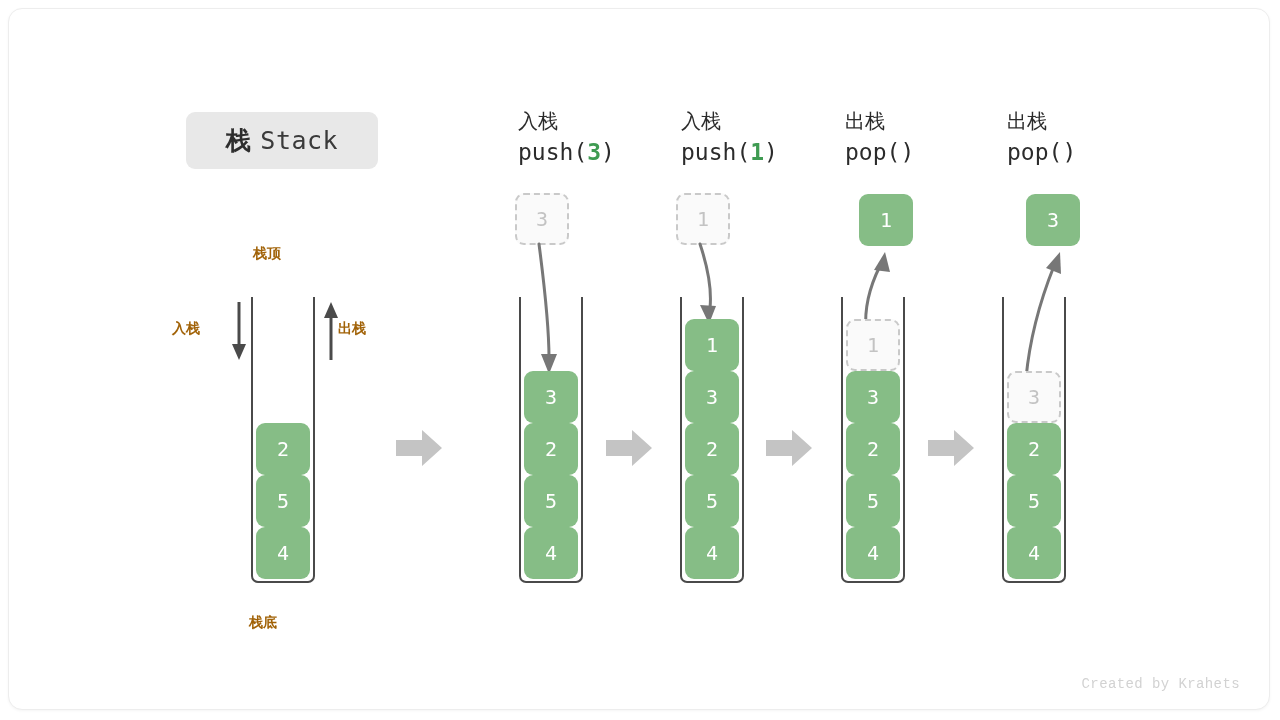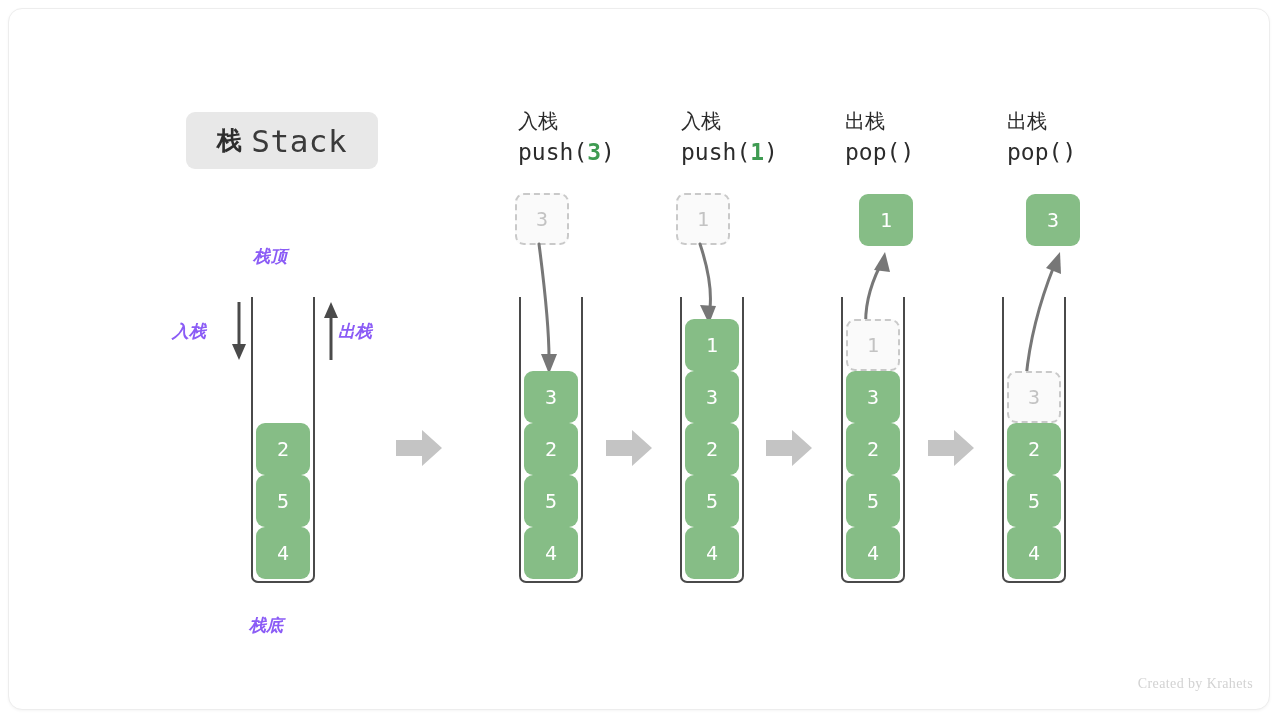--- a/index.html
+++ b/index.html
@@ -43,33 +43,32 @@
     gap: 9px;
     color: #2e2e2e;
   }
   .title-cn {
     font-size: 25px;
     font-weight: bold;
     letter-spacing: 0.5px;
   }
   .title-en {
     font-family: "DejaVu Sans Mono", monospace;
-    font-size: 31px;
+    font-size: 25px;
     letter-spacing: 0.5px;
     color: #3a3a3a;
   }
 
   
   .cn-label {
     position: absolute;
-    font-size: 17px;
+    font-size: 14px;
     font-weight: bold;
-    color: #8b5cf6;
+    color: #a16207;
     white-space: nowrap;
-    font-style: italic;
   }
   .top-label  { left: 253px; top: 245px; }
   .bottom-label { left: 249px; top: 614px; }
   .push-side-label { left: 172px; top: 320px; }
   .pop-side-label  { left: 338px; top: 320px; }
 
   
   .thin-arrow {
     position: absolute;
   }
@@ -173,23 +172,23 @@
 
   
   .motion {
     position: absolute;
     pointer-events: none;
   }
 
   
   .footer {
     position: absolute;
-    right: 27px;
+    right: 40px;
     bottom: 28px;
-    font-family: Liberation Serif, serif;
+    font-family: Liberation Mono, monospace;
     font-size: 14px;
     color: #d2d2d2;
     letter-spacing: 0.4px;
   }
 </style>
 </head>
 <body>
 
 <div id="canvas">
   <div class="card"></div>

